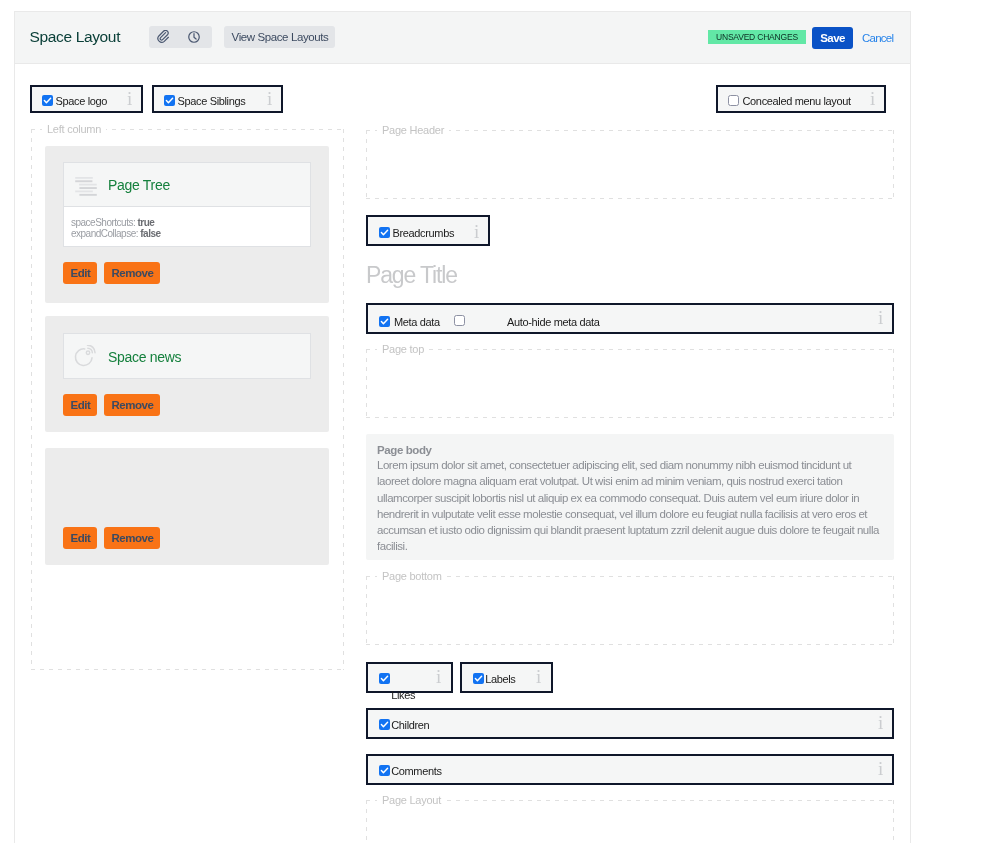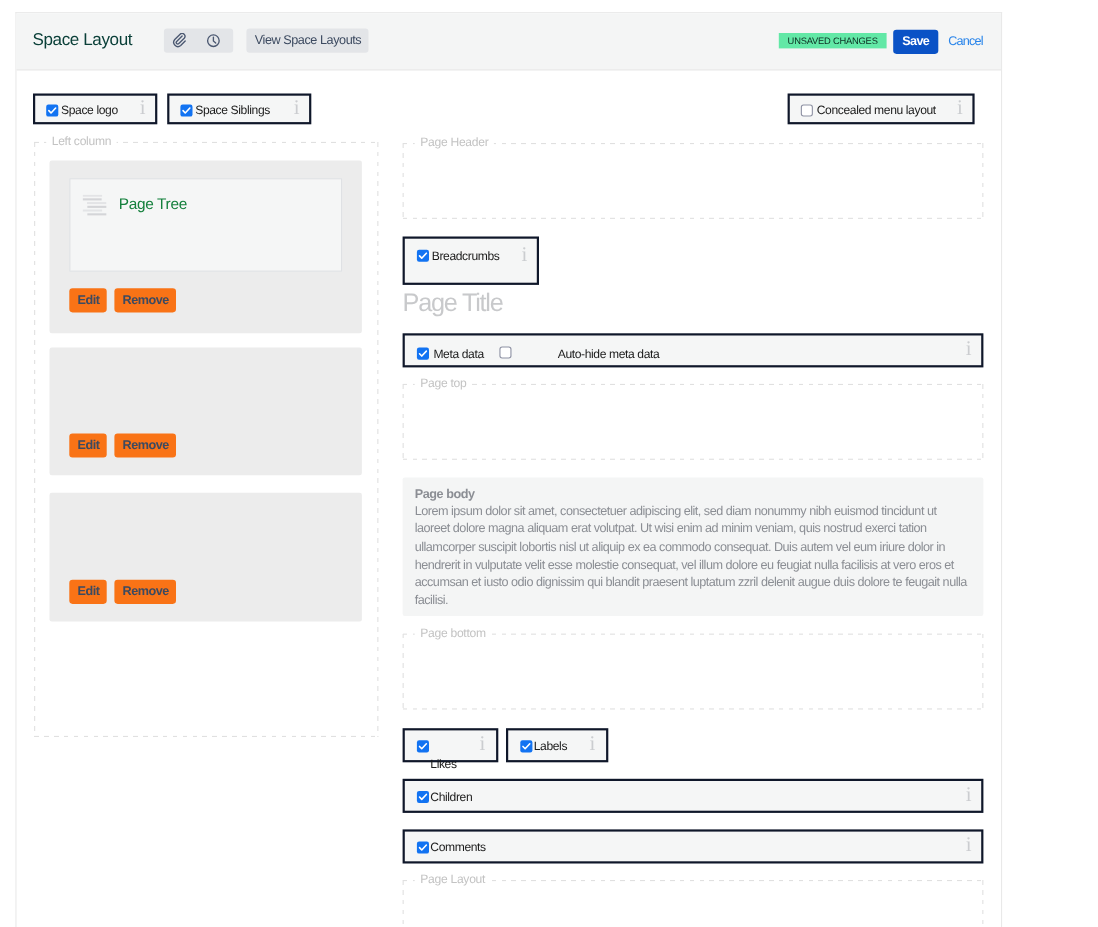--- a/index.html
+++ b/index.html
@@ -147,40 +147,55 @@
       <svg width="22" height="20" viewBox="0 0 22 20">
         <rect x="0.2" y="0.0" width="17.6" height="1.8" fill="#e3e4e6"></rect>
         <rect x="0.2" y="3.3" width="17.2" height="1.9" fill="#d4d5d8"></rect>
         <rect x="4.1" y="6.7" width="17.6" height="1.8" fill="#e3e4e6"></rect>
         <rect x="4.4" y="10.1" width="17.4" height="1.9" fill="#d4d5d8"></rect>
         <rect x="0.2" y="13.5" width="17.6" height="1.8" fill="#e3e4e6"></rect>
         <rect x="4.4" y="16.9" width="17.4" height="1.9" fill="#d4d5d8"></rect>
       </svg>
     </span>
     <span class="ttl" style="top:12px;">Page Tree</span>
+    <div class="params" style="height:40px;">
+      <div style="top:9px;"><span>spaceShortcuts:</span> <b>true</b></div>
+      <div style="top:20.3px;"><span>expandCollapse:</span> <b>false</b></div>
+    </div>
   </div>
   <button class="opbtn" style="left:18px;top:116px;width:34px;">Edit</button>
   <button class="opbtn" style="left:59px;top:116px;width:56px;">Remove</button>
 </div>
 
 <div class="macro" style="left:45px;top:316px;width:284px;height:116px;">
+  <div class="card" style="left:18px;top:17px;width:248px;height:46px;">
+    <span class="mico" style="top:11px;left:10px;width:22px;height:22px;">
+      <svg width="22" height="22" viewBox="0 0 22 22">
+        <path d="M10.76 3.91A8.3 8.3 0 1 0 18.02 12.82" fill="none" stroke="#d9dadc" stroke-width="1.55" stroke-linecap="round"></path>
+        <path d="M13.5 0.15A7.55 7.55 0 0 1 21.05 7.7" fill="none" stroke="#d9dadc" stroke-width="1.5" stroke-linecap="round"></path>
+        <path d="M13.85 3.2A4.5 4.5 0 0 1 18.35 7.7" fill="none" stroke="#d9dadc" stroke-width="1.5" stroke-linecap="round"></path>
+        <circle cx="14.0" cy="7.7" r="1.7" fill="none" stroke="#d9dadc" stroke-width="1.45"></circle>
+      </svg>
+    </span>
+    <span class="ttl" style="top:13px;">Space news</span>
+  </div>
   <button class="opbtn" style="left:18px;top:78px;width:34px;">Edit</button>
   <button class="opbtn" style="left:59px;top:78px;width:56px;">Remove</button>
 </div>
 
 <div class="macro" style="left:45px;top:448px;width:284px;height:117px;">
   <button class="opbtn" style="left:18px;top:79px;width:34px;">Edit</button>
   <button class="opbtn" style="left:59px;top:79px;width:56px;">Remove</button>
 </div>
 
 <div class="dashed" style="left:366px;top:130px;width:528px;height:69px;">
   <span class="leg">Page Header</span>
 </div>
 
-<div class="cbox" style="left:366px;top:215px;width:124px;height:44px;">
+<div class="cbox" style="left:366px;top:215px;width:124px;height:31px;">
   <span class="cb on" style="left:11px;top:10px;">
     <svg width="11" height="11" viewBox="0 0 11 11">
         <path d="M2.4 5.6 4.4 7.7 8.6 3.2" fill="none" stroke="#fff" stroke-width="1.45" stroke-linecap="round" stroke-linejoin="round"></path>
       </svg>
   </span>
   <span class="lbl" style="left:24.5px;top:10px;">Breadcrumbs</span>
   <span class="info" style="left:106px;top:7px;">i</span>
 </div>
 
 <div class="pagetitle" style="left:366px;top:264px;">Page Title</div>

